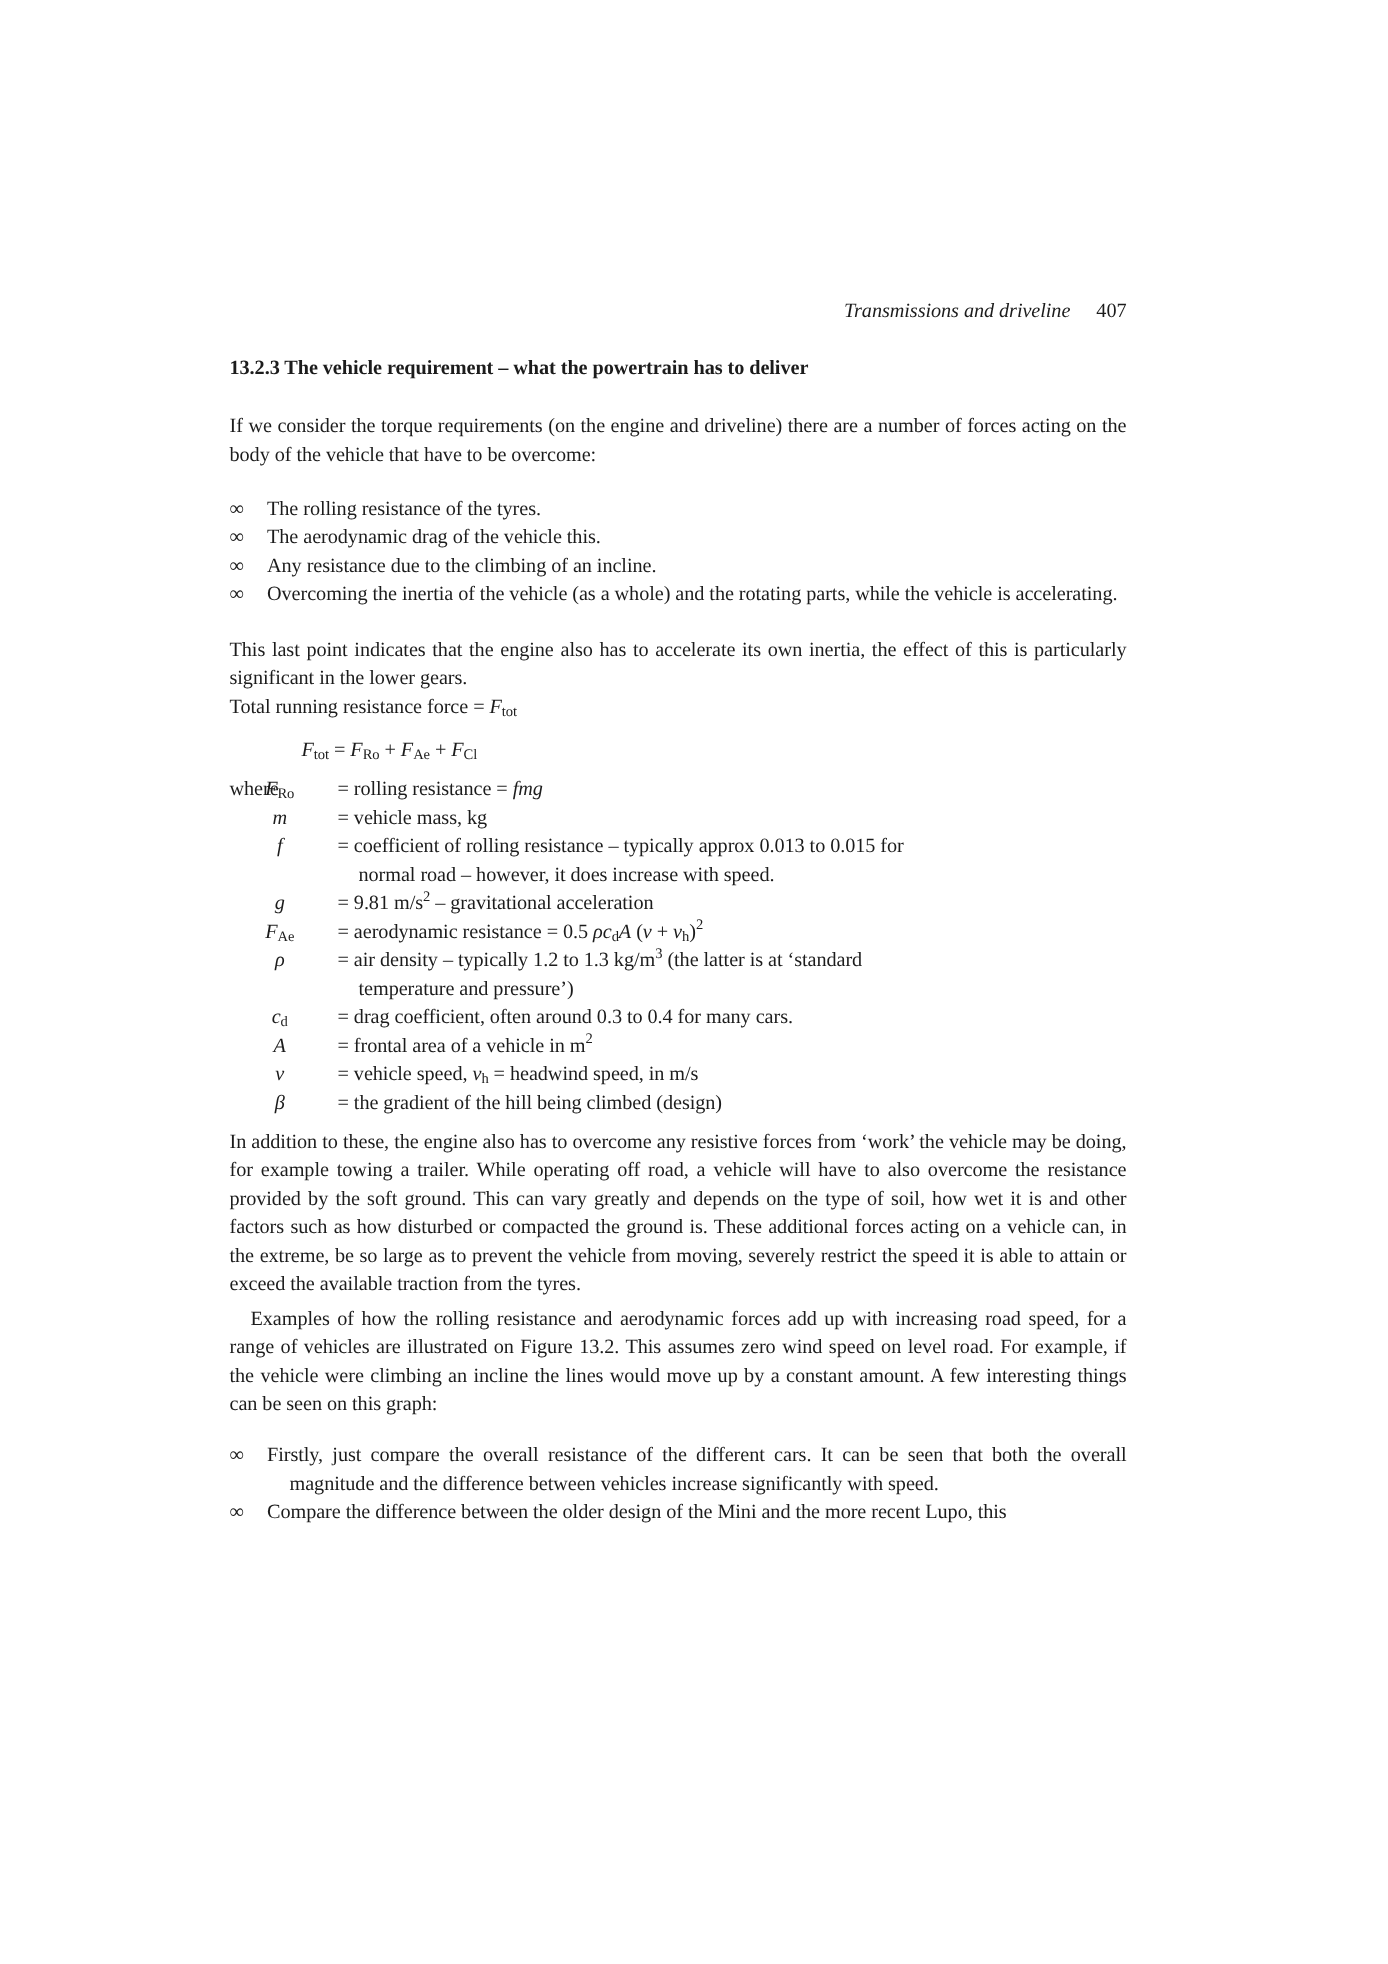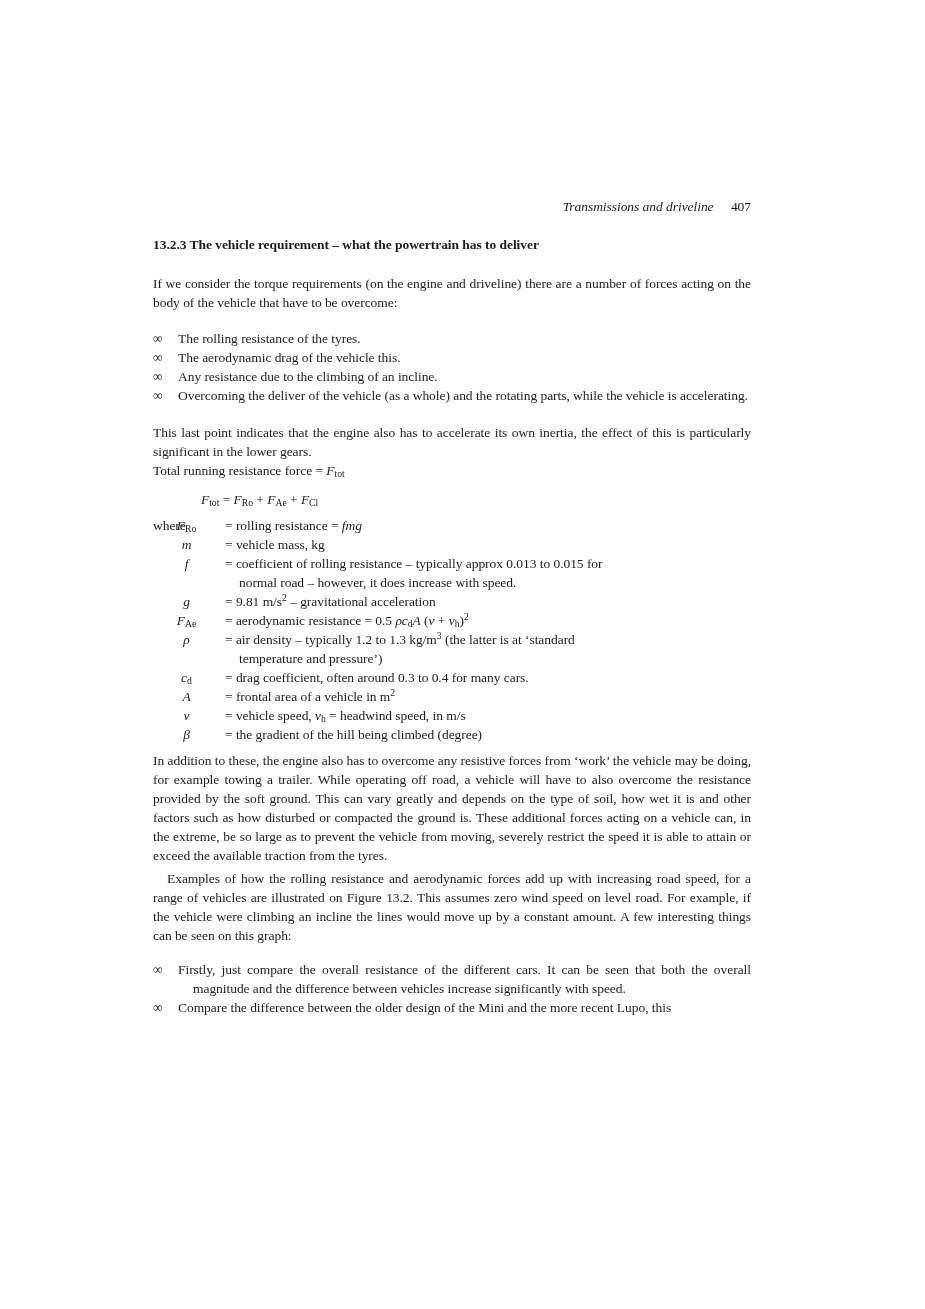--- a/index.html
+++ b/index.html
@@ -69,21 +69,21 @@
       <div class="bitem">
         <span class="bglyph">∞</span>
         <span class="btext">The aerodynamic drag of the vehicle this.</span>
       </div>
       <div class="bitem">
         <span class="bglyph">∞</span>
         <span class="btext">Any resistance due to the climbing of an incline.</span>
       </div>
       <div class="bitem">
         <span class="bglyph">∞</span>
-        <span class="btext">Overcoming the deliver of the vehicle (as a whole) and the rotating parts, while the vehicle is accelerating.</span>
+        <span class="btext">Overcoming the inertia of the vehicle (as a whole) and the rotating parts, while the vehicle is accelerating.</span>
       </div>
     </div>
 
     <p class="para p-block2">This last point indicates that the engine also has to accelerate its own inertia, the effect of this is particularly significant in the lower gears.</p>
     <p class="para">Total running resistance force = <i>F</i><sub>tot</sub></p>
 
     <div class="equation"><i>F</i><sub>tot</sub> = <i>F</i><sub>Ro</sub> + <i>F</i><sub>Ae</sub> + <i>F</i><sub>Cl</sub></div>
 
     <div class="where">
       <div class="wrow">
@@ -126,21 +126,21 @@
       <div class="wrow">
         <span class="wvar"><i>A</i></span>
         <span class="wdef">= frontal area of a vehicle in m<sup>2</sup></span>
       </div>
       <div class="wrow">
         <span class="wvar"><i>v</i></span>
         <span class="wdef">= vehicle speed, <i>v</i><sub>h</sub> = headwind speed, in m/s</span>
       </div>
       <div class="wrow">
         <span class="wvar"><i>β</i></span>
-        <span class="wdef">= the gradient of the hill being climbed (degree)</span>
+        <span class="wdef">= the gradient of the hill being climbed (design)</span>
       </div>
     </div>
 
     <p class="para p-additional">In addition to these, the engine also has to overcome any resistive forces from ‘work’ the vehicle may be doing, for example towing a trailer. While operating off road, a vehicle will have to also overcome the resistance provided by the soft ground. This can vary greatly and depends on the type of soil, how wet it is and other factors such as how disturbed or compacted the ground is. These additional forces acting on a vehicle can, in the extreme, be so large as to prevent the vehicle from moving, severely restrict the speed it is able to attain or exceed the available traction from the tyres.</p>
 
     <p class="para p-examples">Examples of how the rolling resistance and aerodynamic forces add up with increasing road speed, for a range of vehicles are illustrated on Figure 13.2. This assumes zero wind speed on level road. For example, if the vehicle were climbing an incline the lines would move up by a constant amount. A few interesting things can be seen on this graph:</p>
 
     <div class="blist second">
       <div class="bitem">
         <span class="bglyph">∞</span>

